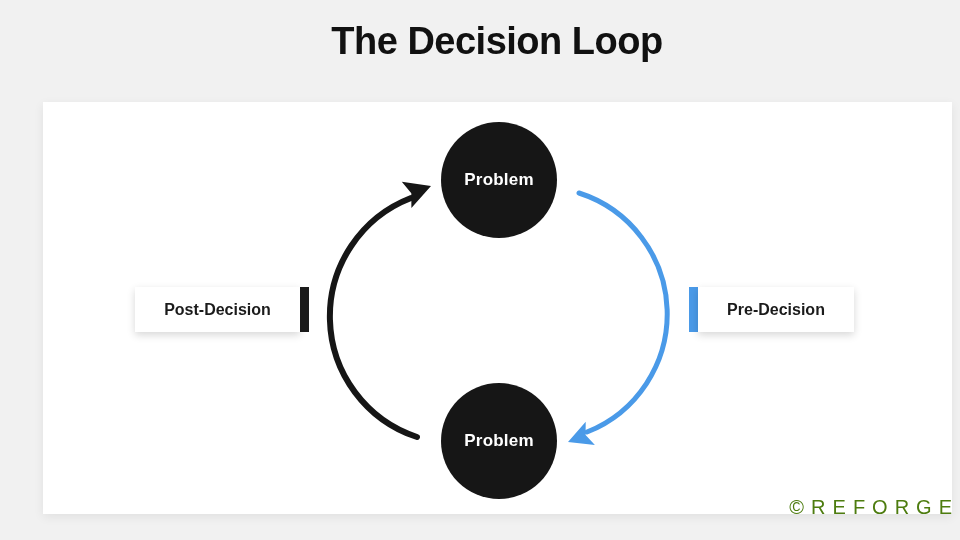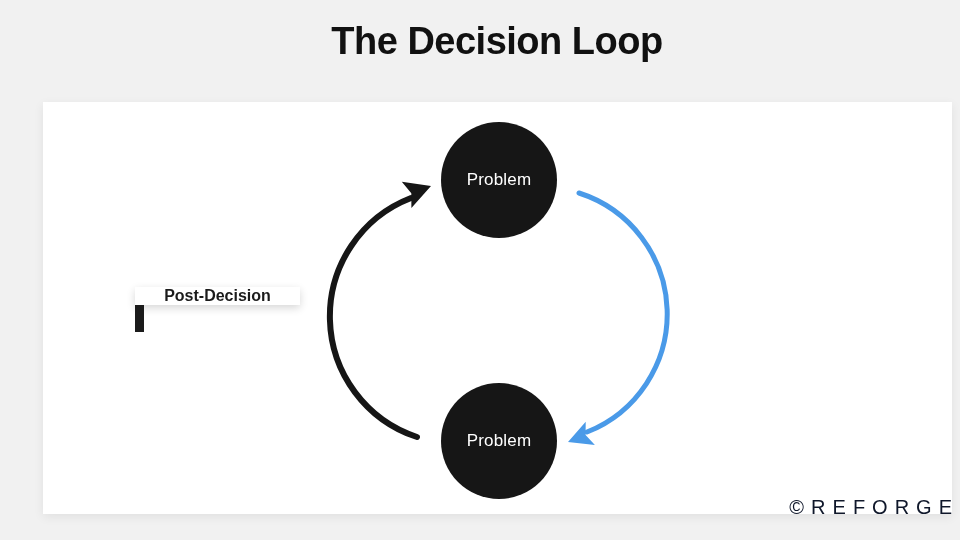--- a/index.html
+++ b/index.html
@@ -42,54 +42,54 @@
   .node {
     position: absolute;
     width: 116px; height: 116px;
     border-radius: 50%;
     background: #161616;
     color: #ffffff;
     display: flex;
     align-items: center;
     justify-content: center;
     font-size: 17px;
-    font-weight: 400;
+    font-weight: 700;
     letter-spacing: 0.2px;
   }
   .node-problem { left: 424px; top: 122px; }
   .node-decision { left: 424px; top: 383px; }
   .side-label {
     position: absolute;
     display: flex;
     height: 45px;
   }
   .side-label .box {
     background: #ffffff;
     box-shadow: 0 3px 8px rgba(0,0,0,0.16);
     display: flex;
     align-items: center;
     justify-content: center;
     font-size: 16px;
     font-weight: 700;
     color: #1b1b1b;
   }
-  .label-post { left: 118px; top: 287px; flex-direction: column; }
+  .label-post { left: 118px; top: 287px; }
   .label-post .box { width: 165px; }
   .label-pre { left: 672px; top: 287px; }
   .label-pre .box { width: 156px; }
   .accent-bar { width: 9px; height: 45px; }
   .accent-bar.black { background: #1b1b1b; }
   .accent-bar.blue { background: #4a9ae8; }
   .watermark {
     position: absolute;
     right: 18px; top: 496px;
     font-size: 20px;
     font-weight: 500;
     letter-spacing: 7px;
-    color: #0f172a;
+    color: #4d7c0f;
   }
 </style>
 </head>
 <body>
 
 <div class="stage">
 
   <h1 class="slide-title">The Decision Loop</h1>
 
   <div class="card"></div>
@@ -113,16 +113,20 @@
 
   <div class="node node-decision">
     <span>Problem</span>
   </div>
 
   <div class="side-label label-post">
     <div class="box">Post-Decision</div>
     <div class="accent-bar black"></div>
   </div>
 
+  <div class="side-label label-pre">
+    <div class="accent-bar blue"></div>
+    <div class="box">Pre-Decision</div>
+  </div>
 
   <div class="watermark">©REFORGE</div>
 
 </div>
 
 </body></html>

